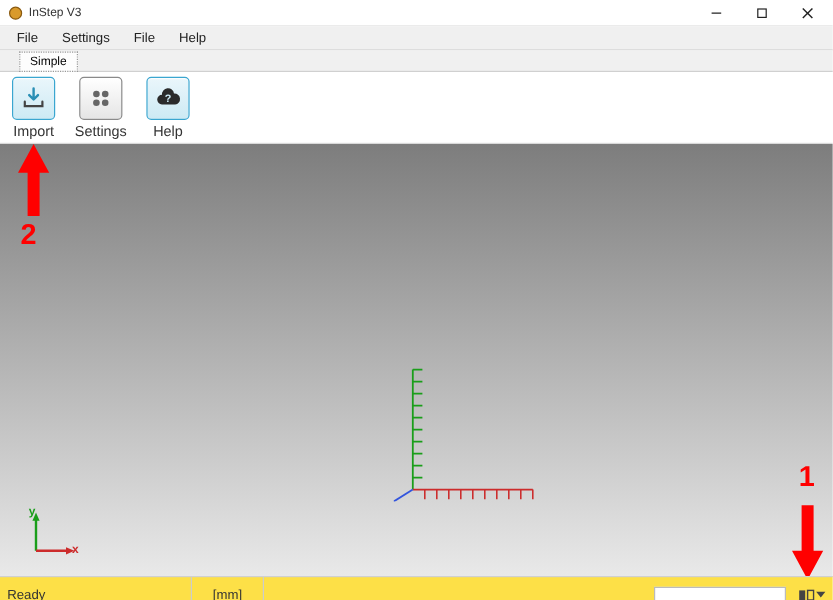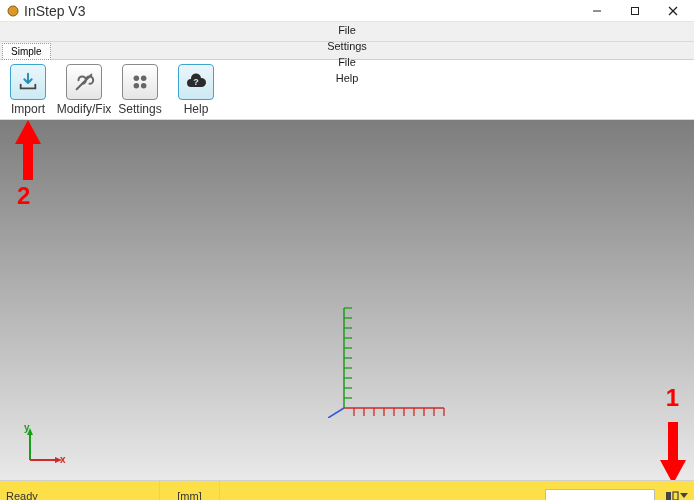--- a/index.html
+++ b/index.html
@@ -1,23 +1,23 @@
 <!DOCTYPE html>
 <html><head>
 <meta charset="utf-8">
 <style>
   * { margin: 0; padding: 0; box-sizing: border-box; }
   body { font-family: "Segoe UI", Tahoma, sans-serif; font-size: 11px; width: 694px; height: 500px; overflow: hidden; background: #fff; position: relative; }
   .titlebar { height: 22px; background: #fff; display: flex; align-items: center; padding: 0 2px; border-bottom: 1px solid #e6e6e6; }
   .titlebar .app-icon { width: 14px; height: 14px; margin: 0 4px; }
-  .titlebar .title { flex: 1; font-size: 14px; color: #333; }
+  .titlebar .title { flex: 1; font-size: 10px; color: #333; }
   .win-btn { width: 38px; height: 22px; display: flex; align-items: center; justify-content: center; font-size: 13px; color: #222; }
-  .menubar { height: 20px; background: #f0f0f0; display: flex; align-items: center; padding: 0 4px; border-bottom: 1px solid #d9d9d9; flex-direction: column; }
+  .menubar { height: 20px; background: #f0f0f0; display: flex; align-items: center; padding: 0 4px; border-bottom: 1px solid #d9d9d9; }
   .menubar .menu-item { padding: 2px 10px; font-size: 11px; color: #222; }
-  .tabstrip { height: 18px; background: #f0f0f0; display: flex; align-items: flex-end; padding-left: 2px; border-bottom: 1px solid #d0d0d0; }
+  .tabstrip { height: 18px; background: #f0f0f0; display: flex; align-items: flex-end; padding-left: 16px; border-bottom: 1px solid #d0d0d0; }
   .tab { padding: 2px 8px; font-size: 10px; background: #fdfdfd; border: 1px dotted #999; position: relative; top: 1px; }
   .toolbar { height: 60px; background: #fff; display: flex; align-items: center; padding: 4px 6px; gap: 12px; border-bottom: 1px solid #d9d9d9; }
   .tool-btn { display: flex; flex-direction: column; align-items: center; width: 44px; cursor: pointer; }
   .tool-btn .tool-icon {
     width: 36px; height: 36px; border: 1px solid #8a8a8a; border-radius: 4px;
     display: flex; align-items: center; justify-content: center;
     background: linear-gradient(to bottom, #ffffff 0%, #f2f2f2 50%, #e5e5e5 100%);
     box-shadow: inset 0 1px 0 rgba(255,255,255,.8);
     color: #555;
   }
@@ -78,29 +78,20 @@
 
 <div class="toolbar">
   <div class="tool-btn active">
     <div class="tool-icon">
       <svg width="22" height="22" viewBox="0 0 24 24">
         <path d="M12 3 v9 M8 9 l4 4 l4 -4" fill="none" stroke="#2a8fb5" stroke-width="2.2" stroke-linecap="round" stroke-linejoin="round"></path>
         <path d="M4 15 v4 h16 v-4" fill="none" stroke="#444" stroke-width="2" stroke-linecap="round"></path>
       </svg>
     </div>
     <span class="tool-label">Import</span>
-  </div>
-  <div class="tool-btn">
-    <div class="tool-icon">
-      <svg width="22" height="22" viewBox="0 0 24 24">
-        <path d="M4 20 l8 -8 M14 10 a4 4 0 1 1 4 4" fill="none" stroke="#666" stroke-width="2.2" stroke-linecap="round"></path>
-        <path d="M20 4 l-8 8 M10 14 a4 4 0 1 0 -4 -4" fill="none" stroke="#666" stroke-width="2.2" stroke-linecap="round"></path>
-      </svg>
-    </div>
-    <span class="tool-label">Modify/Fix</span>
   </div>
   <div class="tool-btn">
     <div class="tool-icon">
       <svg width="22" height="22" viewBox="0 0 24 24">
         <circle cx="8" cy="8" r="3" fill="#666"></circle>
           <circle cx="16" cy="8" r="3" fill="#666"></circle>
         <circle cx="8" cy="16" r="3" fill="#666"></circle>
           <circle cx="16" cy="16" r="3" fill="#666"></circle>
       </svg>
     </div>

